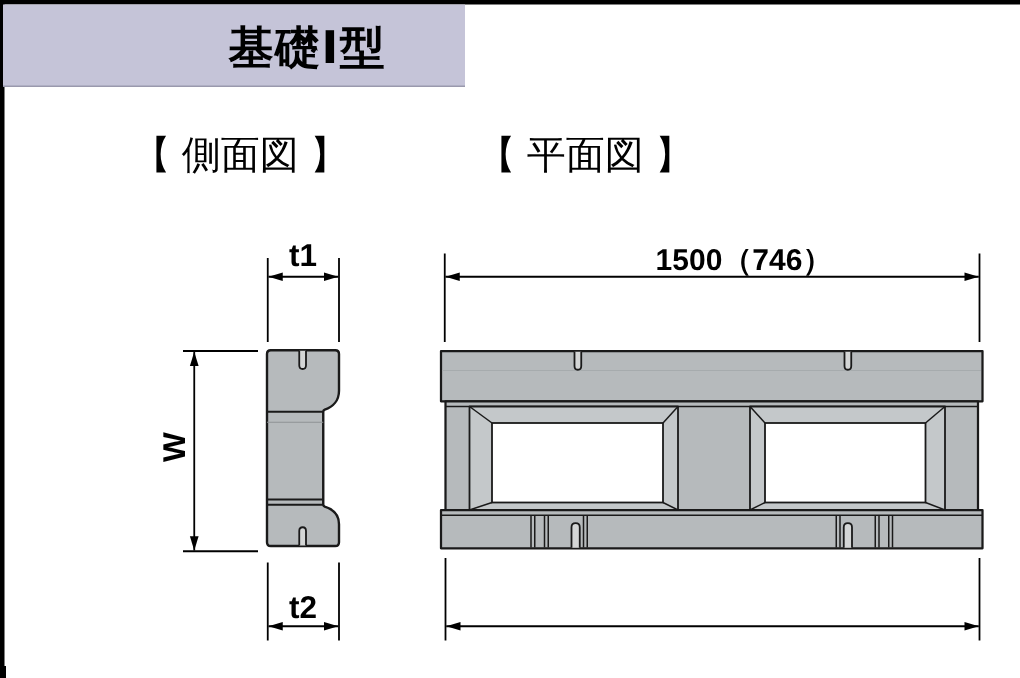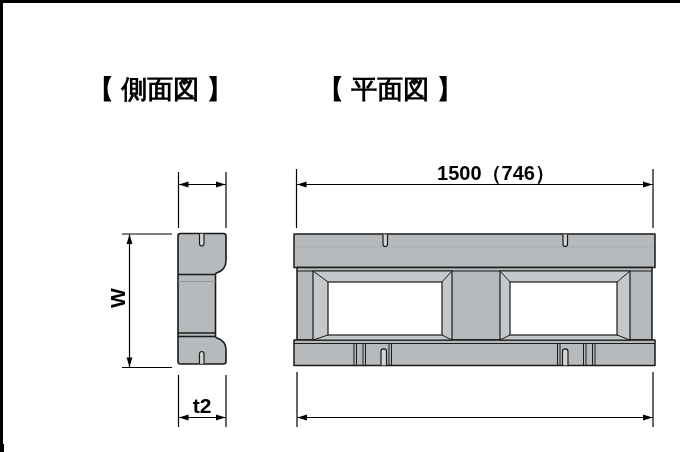--- a/index.html
+++ b/index.html
@@ -9,21 +9,21 @@
   html,body{margin:0;padding:0;background:#888;}
   .stage{position:relative;width:680px;height:452px;background:var(--bg);overflow:hidden;
          font-family:"Liberation Sans","DejaVu Sans",sans-serif;color:#000;}
   .border-top{position:absolute;left:0;top:0;width:680px;height:3px;background:var(--page-border);}
   .border-left{position:absolute;left:0;top:0;width:3px;height:452px;background:var(--page-border);}
   .corner-mark{position:absolute;left:0;top:444px;width:4px;height:8px;background:var(--page-border);}
   .title-bar{position:absolute;left:2px;top:3px;width:308px;height:54px;background:var(--header-bg);
              border-bottom:1px solid #9a99ad;}
   .title-text{position:absolute;left:118px;top:9px;width:170px;text-align:center;
               font-size:30px;font-weight:bold;letter-spacing:1px;}
-  .section-heading{position:absolute;top:72px;font-size:26px;font-weight:bold;text-align:center;white-space:nowrap;}
+  .section-heading{position:absolute;top:86px;font-size:26px;font-weight:normal;text-align:center;white-space:nowrap;}
   #heading-side{left:88px;width:134px;}
   #heading-plan{left:318px;width:126px;}
   .dim-label{position:absolute;font-weight:bold;text-align:center;font-size:21px;}
   #label-t1{left:172px;top:159px;width:60px;}
   #label-t2{left:172px;top:394px;width:60px;}
   #label-w{left:97px;top:286px;width:41px;height:24px;transform:rotate(-90deg);}
   #label-1500{left:396px;top:160px;width:200px;font-size:20px;}
   #label-l1{left:452px;top:395px;width:61px;}
   svg{position:absolute;left:0;top:0;}
   .concrete{fill:var(--concrete);stroke:var(--outline);stroke-width:1.6;stroke-linejoin:round;}
@@ -40,20 +40,23 @@
 </style>
 </head>
 <body>
 
 <div class="stage">
 
   <div class="border-top"></div>
   <div class="border-left"></div>
   <div class="corner-mark"></div>
 
+  <div class="title-bar">
+    <div class="title-text">基礎Ⅰ型</div>
+  </div>
 
   <div class="section-heading" id="heading-side">【 側面図 】</div>
   <div class="section-heading" id="heading-plan">【 平面図 】</div>
 
   <svg width="680" height="452" viewBox="0 0 680 452">
 
     <g>
 
       <g>
         <line class="dim" x1="178.5" y1="172" x2="178.5" y2="228"></line>
@@ -151,16 +154,17 @@
       <g>
         <line class="dim" x1="297" y1="372" x2="297" y2="427"></line>
         <line class="dim" x1="653" y1="372" x2="653" y2="427"></line>
         <line class="dim" x1="297.5" y1="417.5" x2="652.5" y2="417.5"></line>
         <polygon class="arrow" points="297.5,417.5 307,414.6 307,420.4"></polygon>
         <polygon class="arrow" points="652.5,417.5 643,414.6 643,420.4"></polygon>
       </g>
     </g>
   </svg>
 
+  <div class="dim-label" id="label-t1">t1</div>
   <div class="dim-label" id="label-w">W</div>
   <div class="dim-label" id="label-t2">t2</div>
   <div class="dim-label" id="label-1500">1500（746）</div>
 </div>
 
 </body></html>

